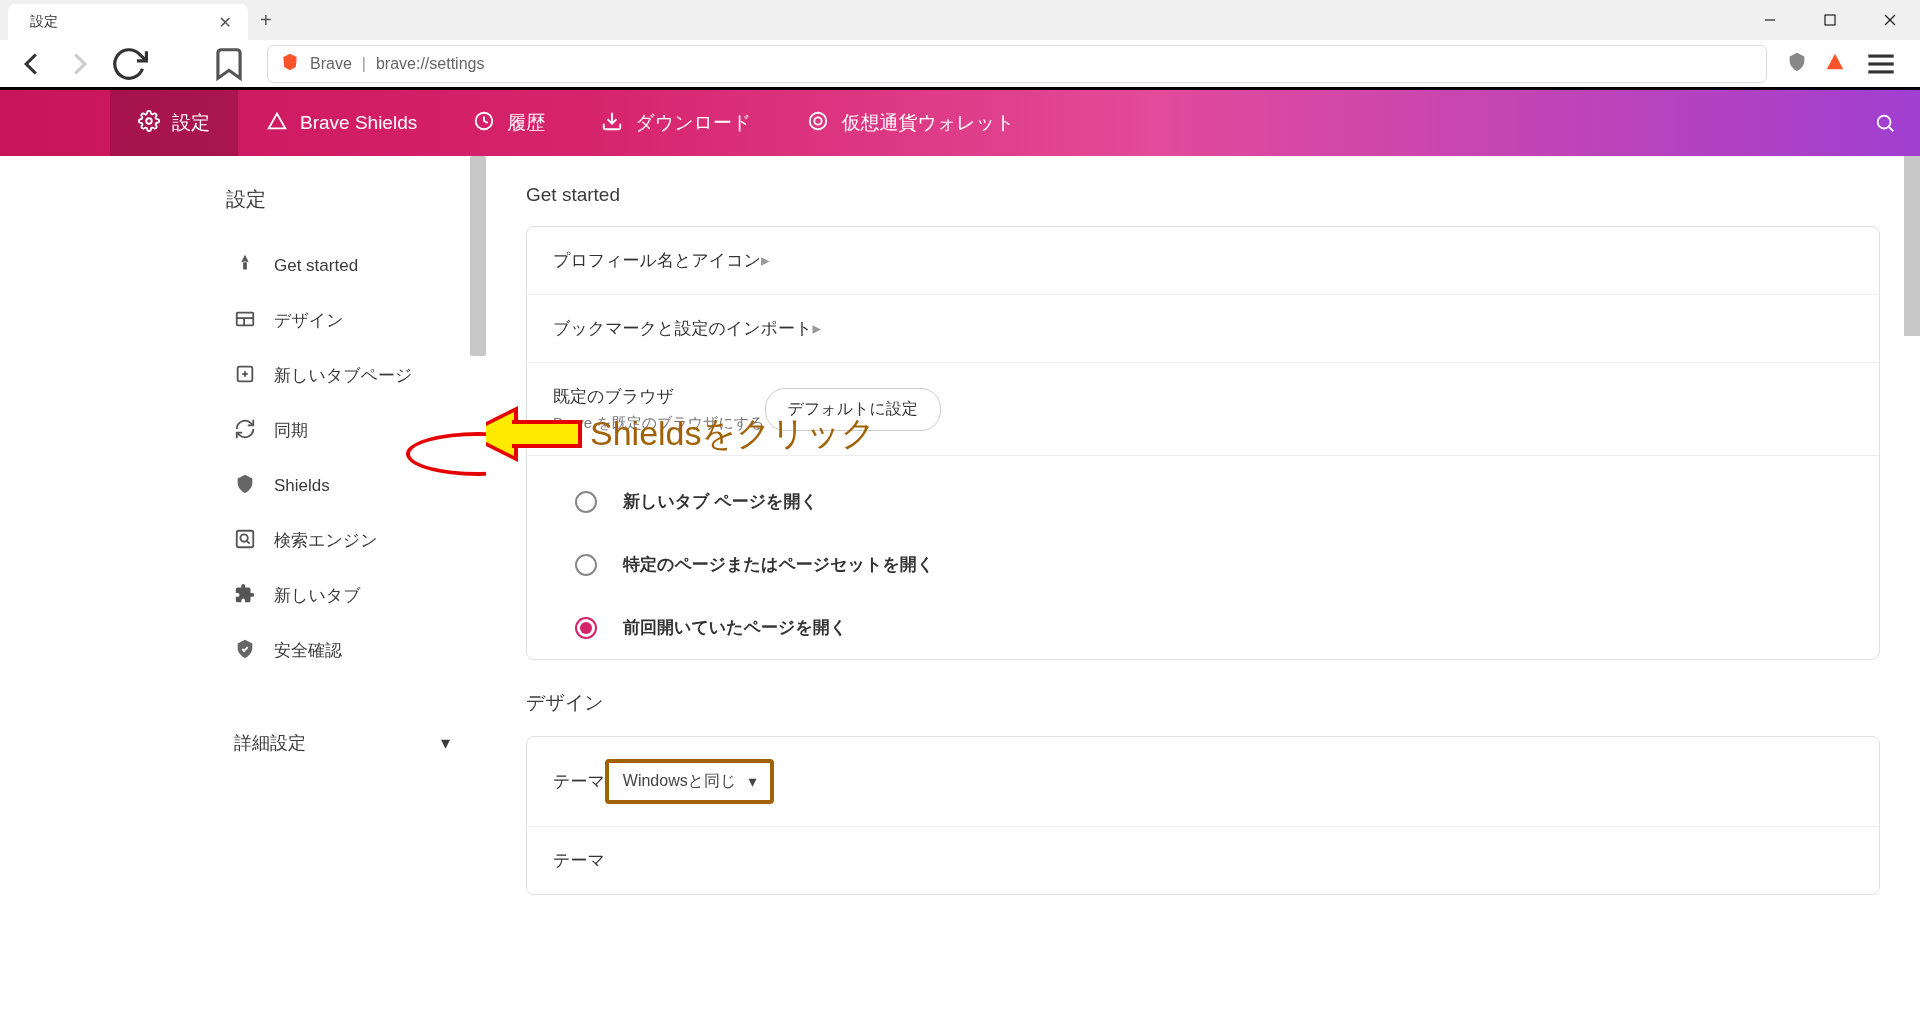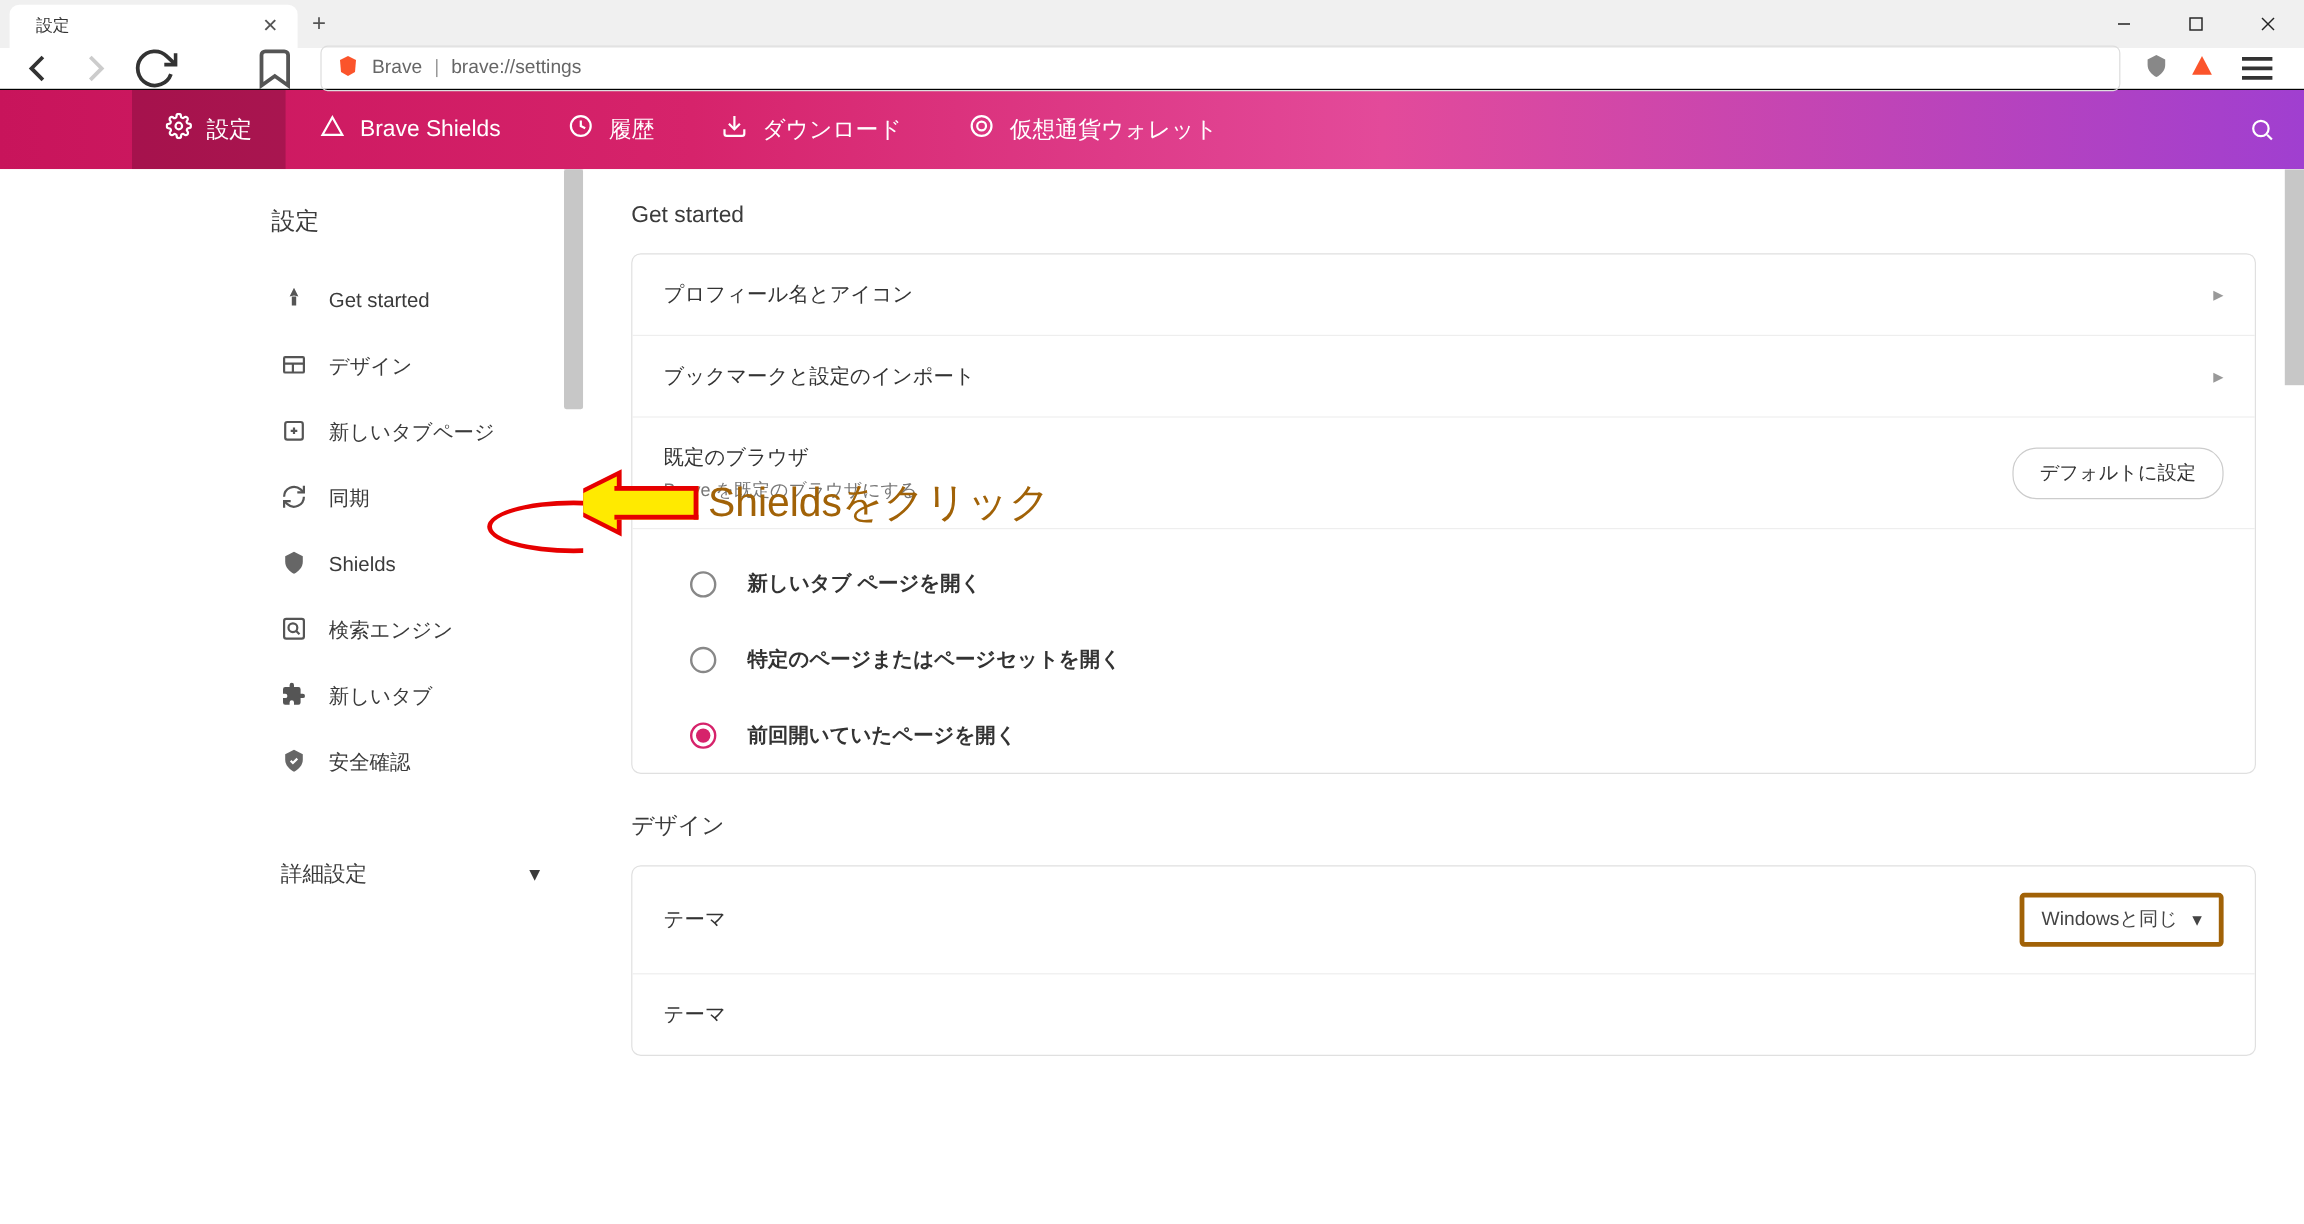--- a/index.html
+++ b/index.html
@@ -9,21 +9,21 @@
 .window-chrome { height: 40px; display: flex; align-items: stretch; background: #f0f0f0; }
 .tab { display: flex; align-items: center; padding: 0 12px; background: #fff; border-top-left-radius: 8px; border-top-right-radius: 8px; min-width: 240px; gap: 10px; margin-left: 8px; margin-top: 4px; }
 .tab-title { font-size: 14px; color: #333; flex: 1; }
 .tab-close { color: #555; font-size: 16px; cursor: pointer; padding: 0 4px; }
 .new-tab { display: flex; align-items: center; padding: 0 12px; color: #555; font-size: 20px; cursor: pointer; }
 .win-controls { margin-left: auto; display: flex; }
 .win-btn { width: 60px; display: flex; align-items: center; justify-content: center; color: #222; }
 .win-btn svg { width: 14px; height: 14px; }
 
 
-.toolbar { height: 35px; display: flex; align-items: center; padding: 0 12px; gap: 11px; background: #fff; border-bottom: 1px solid #000000; }
+.toolbar { height: 50px; display: flex; align-items: center; padding: 0 12px; gap: 11px; background: #fff; border-bottom: 3px solid #000000; }
 .tool-btn { width: 38px; height: 38px; display: flex; align-items: center; justify-content: center; color: #555; border-radius: 4px; }
 .tool-btn.disabled { color: #bbb; }
 .addr-bar { flex: 1; display: flex; align-items: center; height: 38px; border: 1px solid #ddd; border-radius: 6px; padding: 0 12px; gap: 10px; margin: 0 8px; }
 .addr-bar .brand { color: #666; font-size: 16px; }
 .addr-bar .sep { color: #999; }
 .addr-bar .url { color: #666; font-size: 16px; }
 .toolbar-right { display: flex; align-items: center; gap: 16px; padding-right: 8px; }
 
 
 .header-bar { height: 66px; background: linear-gradient(90deg, #c8145b 0%, #d6236b 30%, #e34a9a 60%, #a03fd0 100%); display: flex; align-items: stretch; }
@@ -51,21 +51,21 @@
 .arrow-shape { position: relative; width: 120px; height: 56px; }
 .arrow-head { position: absolute; left: 0; top: 0; width: 0; height: 0; border-top: 28px solid transparent; border-bottom: 28px solid transparent; border-right: 56px solid #e60000; }
 .arrow-head::after { content: ""; position: absolute; left: 8px; top: -22px; width: 0; height: 0; border-top: 22px solid transparent; border-bottom: 22px solid transparent; border-right: 44px solid #ffea00; }
 .arrow-body { position: absolute; left: 50px; top: 14px; width: 70px; height: 28px; background: #ffea00; border: 4px solid #e60000; border-left: none; }
 .annot-text { font-size: 34px; color: #a16207; white-space: nowrap; }
 
 .content-scroll { position: absolute; right: 0; top: 0; width: 16px; height: 180px; background: #c7c7c7; }
 .content { flex: 1; background: #fff; padding: 28px 40px 0 40px; overflow: hidden; position: relative; }
 .section-title { font-size: 19px; color: #3b3b3b; margin-bottom: 20px; }
 .card { border: 1px solid #e0e0e0; border-radius: 8px; background: #fff; }
-.row { display: flex; align-items: center; justify-content: space-between; padding: 22px 26px; border-bottom: 1px solid #eee; font-size: 17px; color: #333; }
+.row { display: flex; align-items: center; justify-content: flex-start; padding: 22px 26px; border-bottom: 1px solid #eee; font-size: 17px; color: #333; }
 .row:last-child { border-bottom: none; }
 .row .chev { color: #999; }
 .row .sub { font-size: 15px; color: #777; margin-top: 6px; }
 .btn-outline { border: 1px solid #ccc; border-radius: 20px; padding: 10px 22px; font-size: 16px; color: #333; background: #fff; cursor: pointer; }
 .radio-row { display: flex; align-items: center; gap: 26px; padding: 20px 26px 20px 48px; font-size: 17px; color: #333; font-weight: bold; }
 .radio { width: 22px; height: 22px; border: 2px solid #888; border-radius: 50%; display: flex; align-items: center; justify-content: center; }
 .radio.sel { border-color: #d6236b; }
 .radio.sel::after { content: ""; width: 12px; height: 12px; background: #d6236b; border-radius: 50%; }
 .select-box { display: flex; align-items: center; gap: 12px; border: 4px solid #a16207; border-radius: 4px; padding: 8px 14px; font-size: 16px; color: #444; }
 

